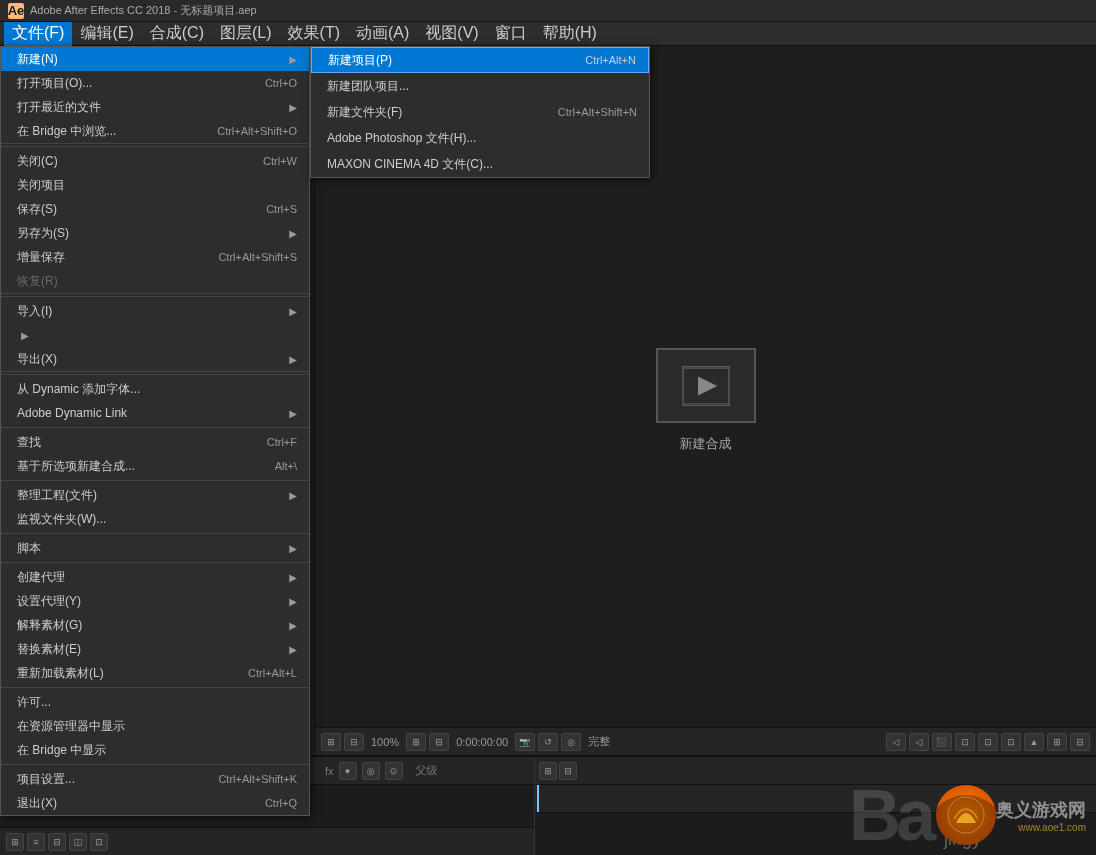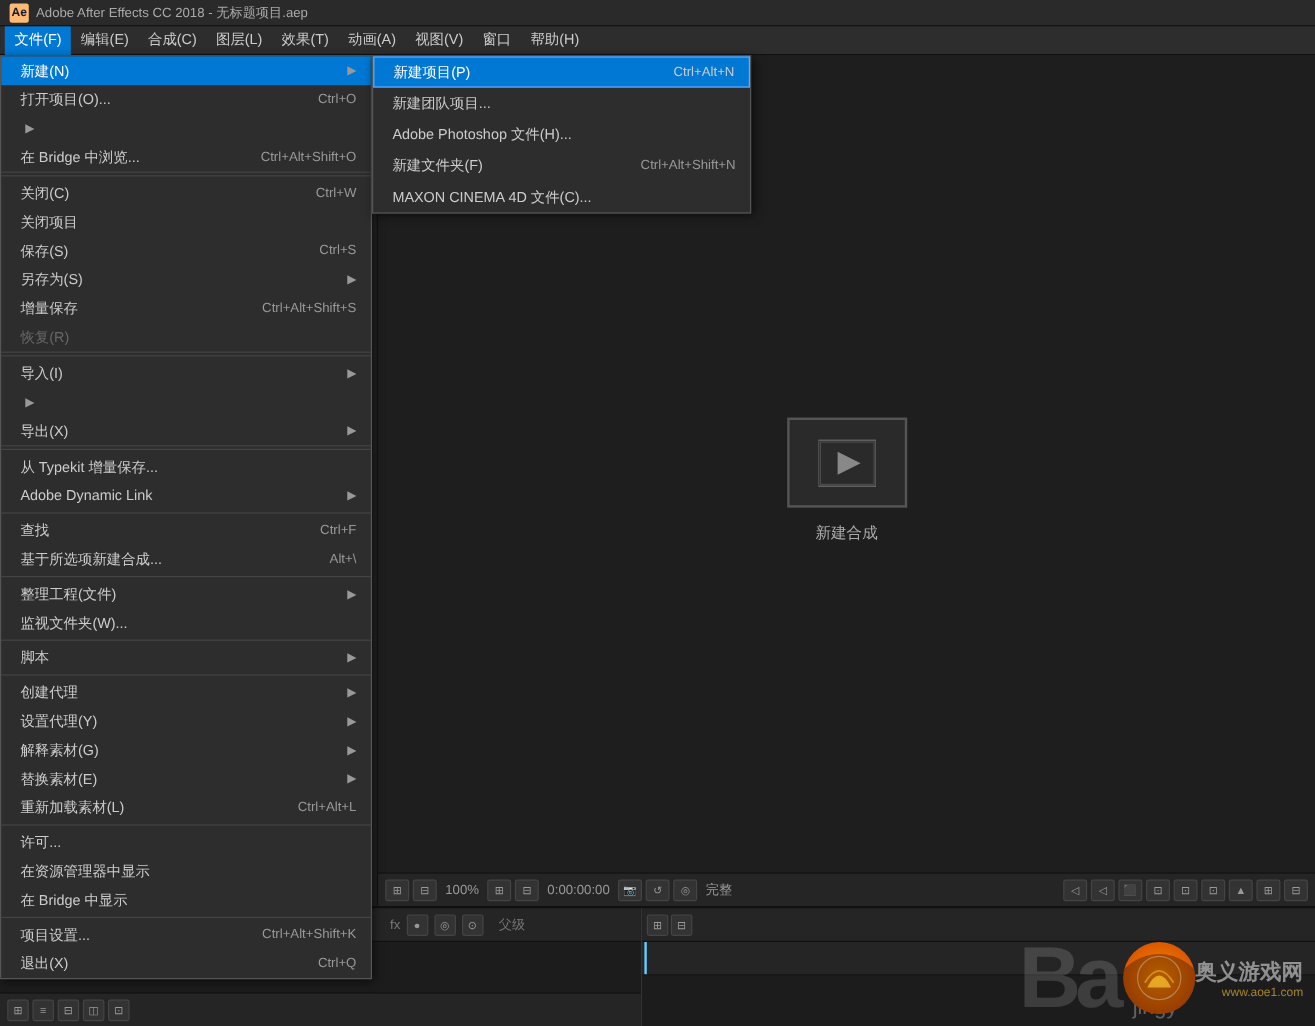--- a/index.html
+++ b/index.html
@@ -24,21 +24,21 @@
       border-bottom: 1px solid #111;
     }
     #ae-logo {
       width: 16px;
       height: 16px;
       background: #fdba74;
       border-radius: 2px;
       display: flex;
       align-items: center;
       justify-content: center;
-      font-size: 10px;
+      font-size: 13px;
       font-weight: bold;
       color: #1a1a2e;
       margin-right: 6px;
       flex-shrink: 0;
     }
     #title-text {
       color: #aaaaaa;
       font-size: 11px;
     }
 
@@ -52,21 +52,21 @@
       border-bottom: 1px solid #111;
       position: relative;
       z-index: 100;
     }
     .menu-item {
       padding: 2px 8px;
       height: 24px;
       display: flex;
       align-items: center;
       cursor: pointer;
-      font-size: 12px;
+      font-size: 16px;
       color: #cccccc;
       white-space: nowrap;
     }
     .menu-item:hover, .menu-item.active {
       background: #0099ff;
       color: #fff;
     }
     .menu-item.active {
       background: #0078d4;
     }
@@ -112,21 +112,21 @@
     .menu-row-shortcut { color: #999; font-size: 11px; margin-left: 20px; }
     .menu-row-arrow { color: #999; margin-left: 4px; font-size: 10px; }
     .menu-divider {
       height: 1px;
       background: #444;
       margin: 2px 0;
     }
 
     
     #new-submenu {
-      width: 316px;
+      width: 340px;
       background: #2d2d2d;
       border: 1px solid #555;
       box-shadow: 2px 2px 8px rgba(0,0,0,0.6);
       position: absolute;
       top: 0;
       left: 310px;
     }
     .submenu-row {
       display: flex;
       align-items: center;
@@ -548,20 +548,21 @@
       <span class="menu-row-label">新建(N)</span>
       <span class="menu-row-arrow">▶</span>
     </div>
 
     <div class="menu-section">
       <div class="menu-row">
         <span class="menu-row-label">打开项目(O)...</span>
         <span class="menu-row-shortcut">Ctrl+O</span>
       </div>
       <div class="menu-row">
+        <span class="menu-row-label">打开最近的文件</span>
         <span class="menu-row-arrow">▶</span>
       </div>
       <div class="menu-row">
         <span class="menu-row-label">在 Bridge 中浏览...</span>
         <span class="menu-row-shortcut">Ctrl+Alt+Shift+O</span>
       </div>
     </div>
 
     <div class="menu-divider"></div>
 
@@ -602,21 +603,21 @@
       </div>
       <div class="menu-row">
         <span class="menu-row-label">导出(X)</span>
         <span class="menu-row-arrow">▶</span>
       </div>
     </div>
 
     <div class="menu-divider"></div>
 
     <div class="menu-row">
-      <span class="menu-row-label">从 Typekit 增量保存...</span>
+      <span class="menu-row-label">从 Dynamic 添加字体...</span>
     </div>
     <div class="menu-row">
       <span class="menu-row-label">Adobe Dynamic Link</span>
       <span class="menu-row-arrow">▶</span>
     </div>
 
     <div class="menu-divider"></div>
 
     <div class="menu-row">
       <span class="menu-row-label">查找</span>
@@ -694,23 +695,23 @@
 
   <div id="new-submenu">
     <div class="submenu-row highlighted">
       <span class="submenu-row-label">新建项目(P)</span>
       <span class="submenu-row-shortcut">Ctrl+Alt+N</span>
     </div>
     <div class="submenu-row">
       <span class="submenu-row-label">新建团队项目...</span>
     </div>
     <div class="submenu-row">
-      <span class="submenu-row-label">Adobe Photoshop 文件(H)...</span>
-    </div>
-    <div class="submenu-row">
       <span class="submenu-row-label">新建文件夹(F)</span>
       <span class="submenu-row-shortcut">Ctrl+Alt+Shift+N</span>
     </div>
     <div class="submenu-row">
+      <span class="submenu-row-label">Adobe Photoshop 文件(H)...</span>
+    </div>
+    <div class="submenu-row">
       <span class="submenu-row-label">MAXON CINEMA 4D 文件(C)...</span>
     </div>
   </div>
 </div>
 
 </body></html>

